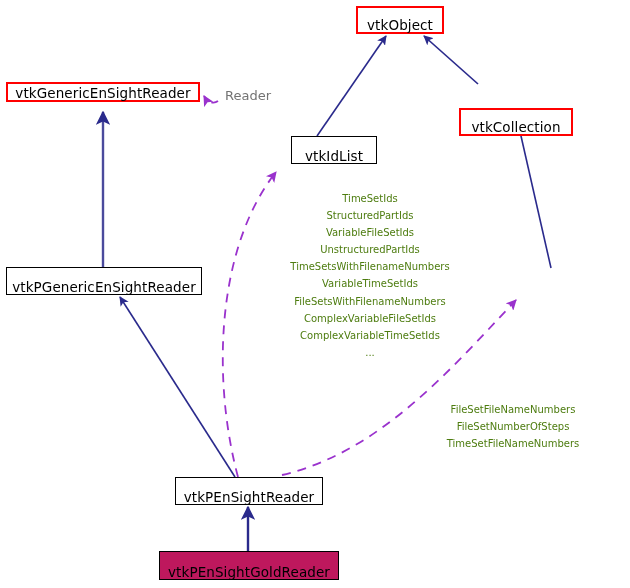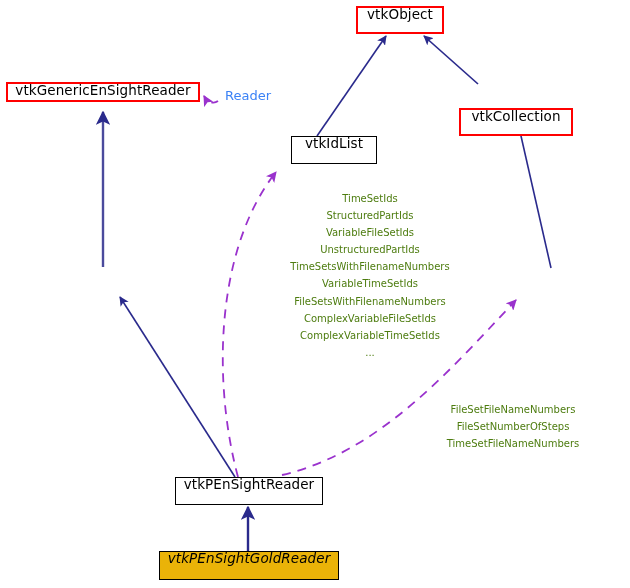--- a/index.html
+++ b/index.html
@@ -22,44 +22,43 @@
     left: 0;
     top: 0;
     width: 630px;
     height: 588px;
     pointer-events: none;
   }
   .node {
     position: absolute;
     box-sizing: border-box;
     display: flex;
-    align-items: flex-start;
+    align-items: flex-end;
     justify-content: center;
     background: #ffffff;
     font-size: 13.5px;
     color: #000000;
     letter-spacing: 0.1px;
     white-space: nowrap;
     line-height: 1;
   }
   .node.red-border {
     border: 2px solid #ff0000;
   }
   .node.black-border {
     border: 1.5px solid #000000;
   }
   .node.current {
     border: 1.5px solid #000000;
-    background: #eab308;
-    font-style: italic;
+    background: #be185d;
   }
   .edge-label {
     position: absolute;
     font-size: 13px;
-    color: #3b82f6;
+    color: #737373;
     white-space: nowrap;
     line-height: 1;
   }
   .attr-block {
     position: absolute;
     font-size: 10px;
     color: #4d7c0f;
     text-align: center;
     line-height: 17.1px;
     white-space: nowrap;
@@ -111,20 +110,23 @@
   </div>
 
   <div class="node red-border" style="left:459px; top:84px; width:114px; height:28px;margin-top:24px;">
     <span>vtkCollection</span>
   </div>
 
   <div class="node black-border" style="left:291px; top:136px; width:86px; height:28px;">
     <span>vtkIdList</span>
   </div>
 
+  <div class="node black-border" style="left:6px; top:267px; width:196px; height:28px;">
+    <span>vtkPGenericEnSightReader</span>
+  </div>
 
 
   <div class="node black-border" style="left:175px; top:477px; width:148px; height:28px;">
     <span>vtkPEnSightReader</span>
   </div>
 
   <div class="node current" style="left:159px; top:551px; width:180px; height:29px;">
     <span>vtkPEnSightGoldReader</span>
   </div>
 

